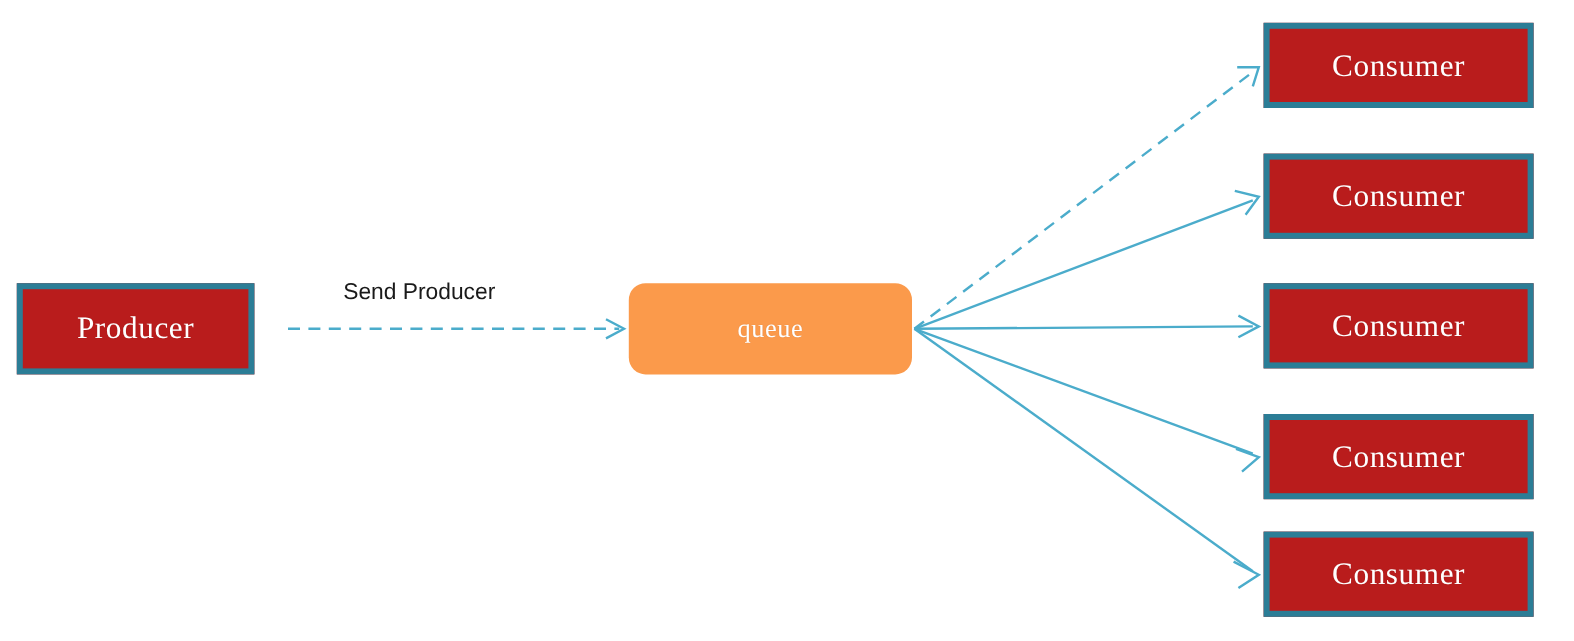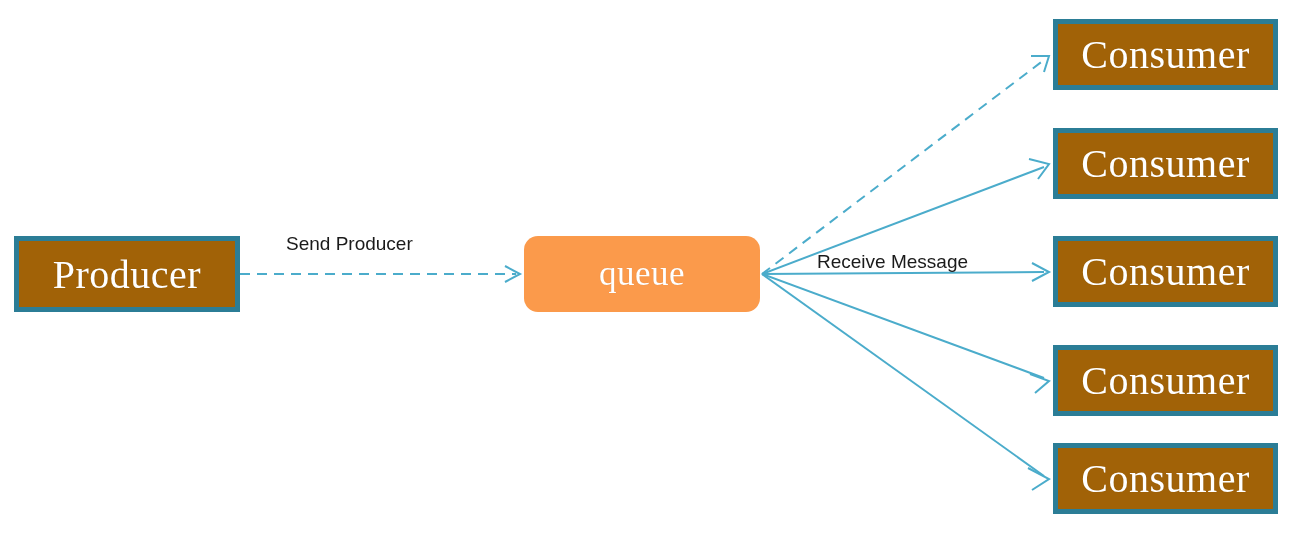--- a/index.html
+++ b/index.html
@@ -21,29 +21,29 @@
     display: flex;
     align-items: center;
     justify-content: center;
     color: #ffffff;
     font-family: "Liberation Serif", serif;
     letter-spacing: 0.5px;
     text-shadow: 0 0 1px rgba(0,0,0,0.15);
     z-index: 4;
   }
   .node-teal {
-    background: #a16207;
+    background: #b91c1c;
     border: 5px solid #2B7D96;
-    font-size: 40px;
+    font-size: 26px;
   }
   .node-orange {
     background: #FB9A4B;
     border: none;
     border-radius: 14px;
-    font-size: 35px;
+    font-size: 22px;
   }
   .edge-label {
     position: absolute;
     font-family: "Liberation Sans", sans-serif;
     font-size: 19px;
     color: #1A1A1A;
     white-space: nowrap;
     z-index: 6;
     background: transparent;
   }
@@ -103,21 +103,21 @@
       <line class="edge-line" x1="762" y1="274" x2="1044" y2="378"></line>
       <polyline class="edge-head" points="1030,374 1049,381 1035,393"></polyline>
     </g>
 
     <g>
       <line class="edge-line" x1="762" y1="274" x2="1044" y2="476"></line>
       <polyline class="edge-head" points="1028,468 1049,479 1032,490"></polyline>
     </g>
   </svg>
 
-  <div class="node node-teal" style="left:14px; top:236px; width:226px; height:76px;">
+  <div class="node node-teal" style="left:14px; top:236px; width:198px; height:76px;">
     <span>Producer</span>
   </div>
 
   <div class="node node-orange" style="left:524px; top:236px; width:236px; height:76px;">
     <span>queue</span>
   </div>
 
   <div class="node node-teal" style="left:1053px; top:19px; width:225px; height:71px;">
     <span>Consumer</span>
   </div>
@@ -133,15 +133,14 @@
   <div class="node node-teal" style="left:1053px; top:345px; width:225px; height:71px;">
     <span>Consumer</span>
   </div>
 
   <div class="node node-teal" style="left:1053px; top:443px; width:225px; height:71px;">
     <span>Consumer</span>
   </div>
 
   <div class="edge-label" style="left:286px; top:233px;">Send Producer</div>
 
-  <div class="edge-label" style="left:817px; top:251px;">Receive Message</div>
 
 </div>
 
 </body></html>

